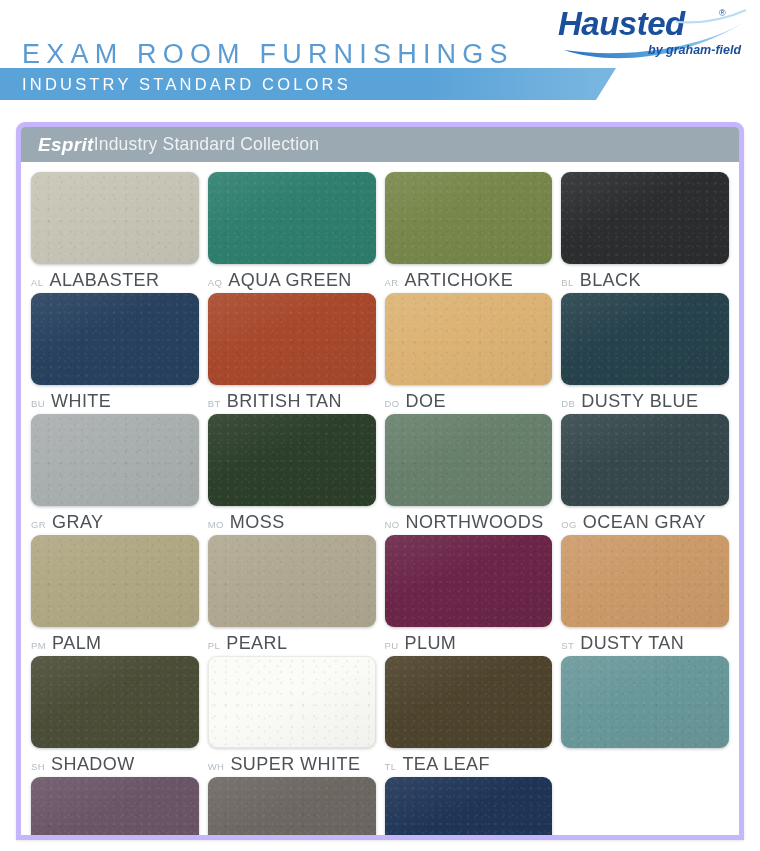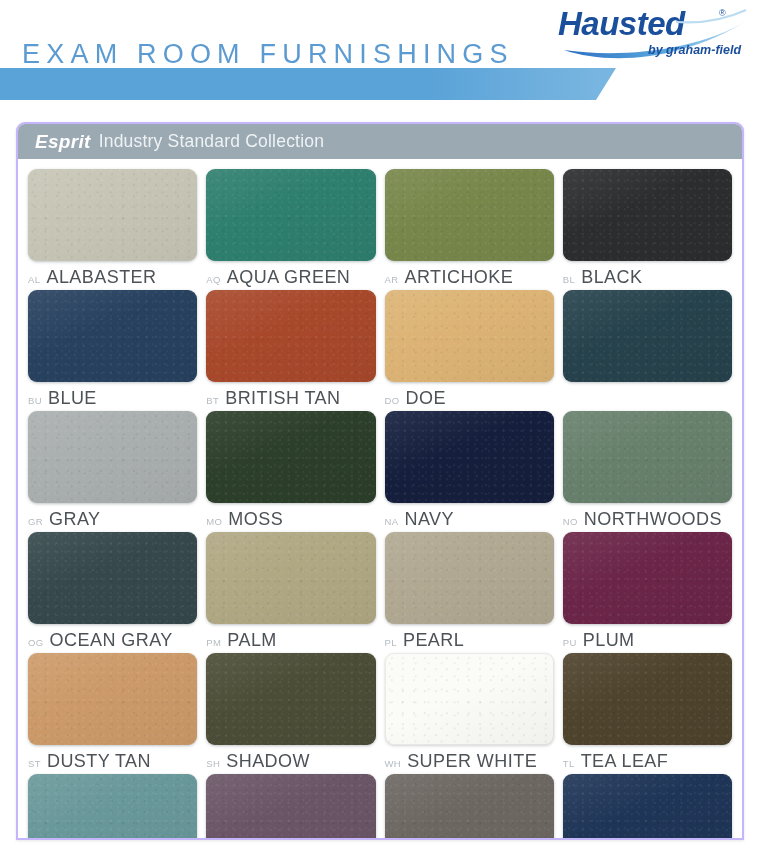--- a/index.html
+++ b/index.html
@@ -73,21 +73,21 @@
   }
 
   
   .collection-card {
     position: absolute;
     left: 16px;
     top: 122px;
     width: 728px;
     height: 718px;
     background: #ffffff;
-    border: 2px solid #c4b5fd;
+    border: 5px solid #c4b5fd;
     border-radius: 9px 9px 0 0;
     box-shadow: 0 1px 3px rgba(0,0,0,0.10);
     box-sizing: border-box;
     overflow: hidden;
   }
   .card-header {
     height: 35px;
     background: #9aa9b2;
     display: flex;
     align-items: center;
@@ -98,21 +98,21 @@
     font-size: 19px;
     font-style: italic;
     font-weight: bold;
     color: #ffffff;
     letter-spacing: 0.3px;
   }
   .card-header .coll-label {
     font-size: 17.5px;
     color: #eef2f4;
     font-weight: 400;
-    margin-left: 8px;
+    margin-left: 0;
     letter-spacing: 0.2px;
   }
 
   .swatch-grid {
     padding: 10px 10px 0 10px;
     display: grid;
     grid-template-columns: repeat(4, 1fr);
     column-gap: 9px;
     row-gap: 0px;
   }
@@ -190,20 +190,21 @@
       </defs>
       <text x="2" y="31" font-family="Liberation Sans, sans-serif" font-size="33" font-weight="bold" font-style="italic" fill="#1b4f9c" letter-spacing="-0.5">Hausted</text>
       <text x="163" y="12" font-family="Liberation Sans, sans-serif" font-size="9" fill="#1b4f9c">®</text>
       <path d="M8 46 C55 62, 128 56, 192 16 C140 48, 62 54, 8 46 Z" fill="url(#swoosh)"></path>
       <path d="M120 18 C146 20, 168 16, 190 6" stroke="#bcdcf2" stroke-width="2.2" fill="none"></path>
       <text x="92" y="50" font-family="Liberation Sans, sans-serif" font-size="12.5" font-weight="bold" font-style="italic" fill="#1b4f9c">by graham-field</text>
     </svg>
   </div>
 
   <div class="subtitle-bar"></div>
+  <div class="subtitle-text">INDUSTRY STANDARD COLORS</div>
 </div>
 
 <div class="collection-card">
 
   <div class="card-header">
     <span class="brand">Esprit</span>
     <span class="coll-label">Industry Standard Collection</span>
   </div>
 
   <div class="swatch-grid">
@@ -232,62 +233,59 @@
         <div class="swatch-chip" style="background: rgb(44, 45, 47);"></div>
         <div class="swatch-label">
           <span class="swatch-code">BL</span>
           <span class="swatch-name">BLACK</span>
         </div>
       </div>
       <div class="swatch-cell">
         <div class="swatch-chip" style="background: rgb(39, 65, 95);"></div>
         <div class="swatch-label">
           <span class="swatch-code">BU</span>
-          <span class="swatch-name">BLUE</span>
+          <span class="swatch-name">WHITE</span>
         </div>
       </div>
       <div class="swatch-cell">
         <div class="swatch-chip" style="background: rgb(168, 72, 43);"></div>
         <div class="swatch-label">
           <span class="swatch-code">BT</span>
           <span class="swatch-name">BRITISH TAN</span>
         </div>
       </div>
       <div class="swatch-cell">
         <div class="swatch-chip" style="background: rgb(220, 179, 116);"></div>
         <div class="swatch-label">
           <span class="swatch-code">DO</span>
           <span class="swatch-name">DOE</span>
         </div>
       </div>
       <div class="swatch-cell">
         <div class="swatch-chip" style="background: rgb(38, 66, 76);"></div>
+        <div class="swatch-label">
+          <span class="swatch-code">DB</span>
+          <span class="swatch-name">DUSTY BLUE</span>
+        </div>
       </div>
       <div class="swatch-cell">
         <div class="swatch-chip" style="background: rgb(169, 174, 174);"></div>
         <div class="swatch-label">
           <span class="swatch-code">GR</span>
           <span class="swatch-name">GRAY</span>
         </div>
       </div>
       <div class="swatch-cell">
         <div class="swatch-chip" style="background: rgb(44, 63, 42);"></div>
         <div class="swatch-label">
           <span class="swatch-code">MO</span>
           <span class="swatch-name">MOSS</span>
         </div>
       </div>
       <div class="swatch-cell">
-        <div class="swatch-chip" style="background: rgb(21, 31, 61);"></div>
-        <div class="swatch-label">
-          <span class="swatch-code">NA</span>
-          <span class="swatch-name">NAVY</span>
-        </div>
-      </div>
-      <div class="swatch-cell">
         <div class="swatch-chip" style="background: rgb(103, 128, 108);"></div>
         <div class="swatch-label">
           <span class="swatch-code">NO</span>
           <span class="swatch-name">NORTHWOODS</span>
         </div>
       </div>
       <div class="swatch-cell">
         <div class="swatch-chip" style="background: rgb(54, 72, 76);"></div>
         <div class="swatch-label">
           <span class="swatch-code">OG</span>

